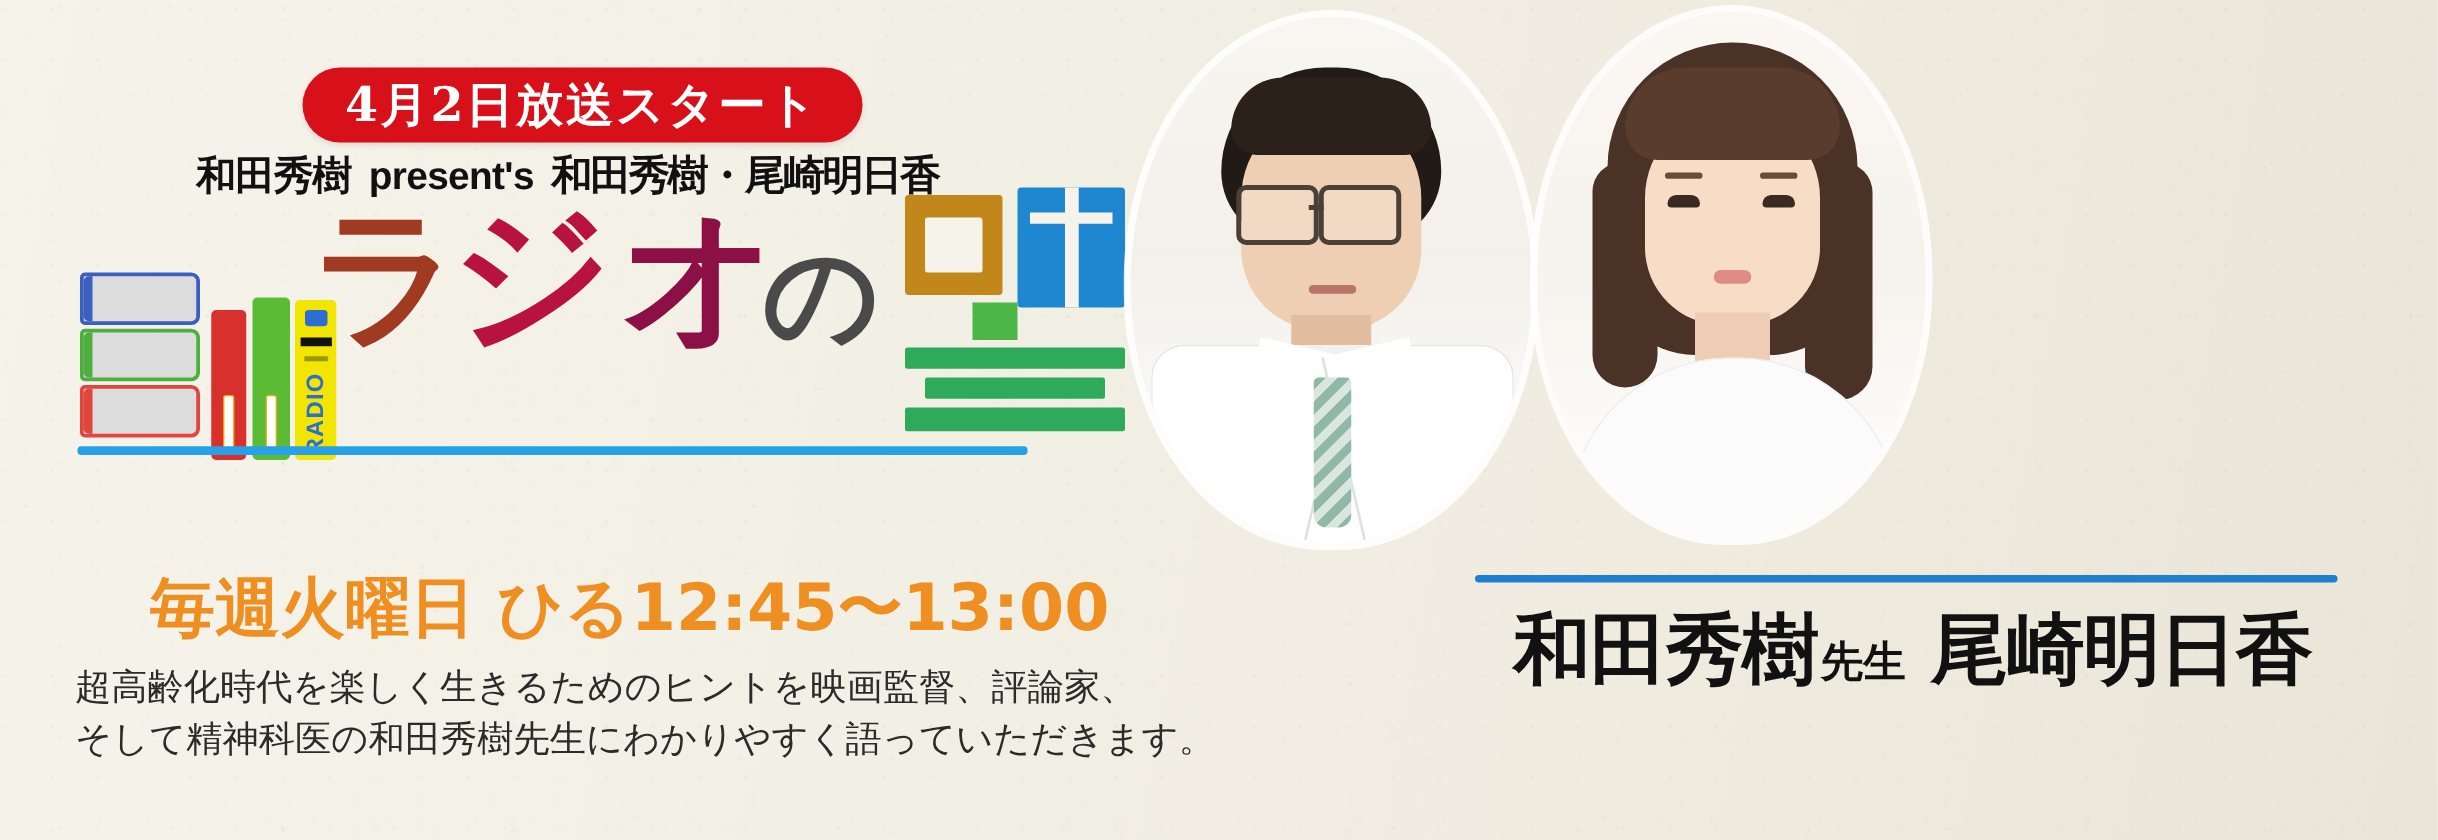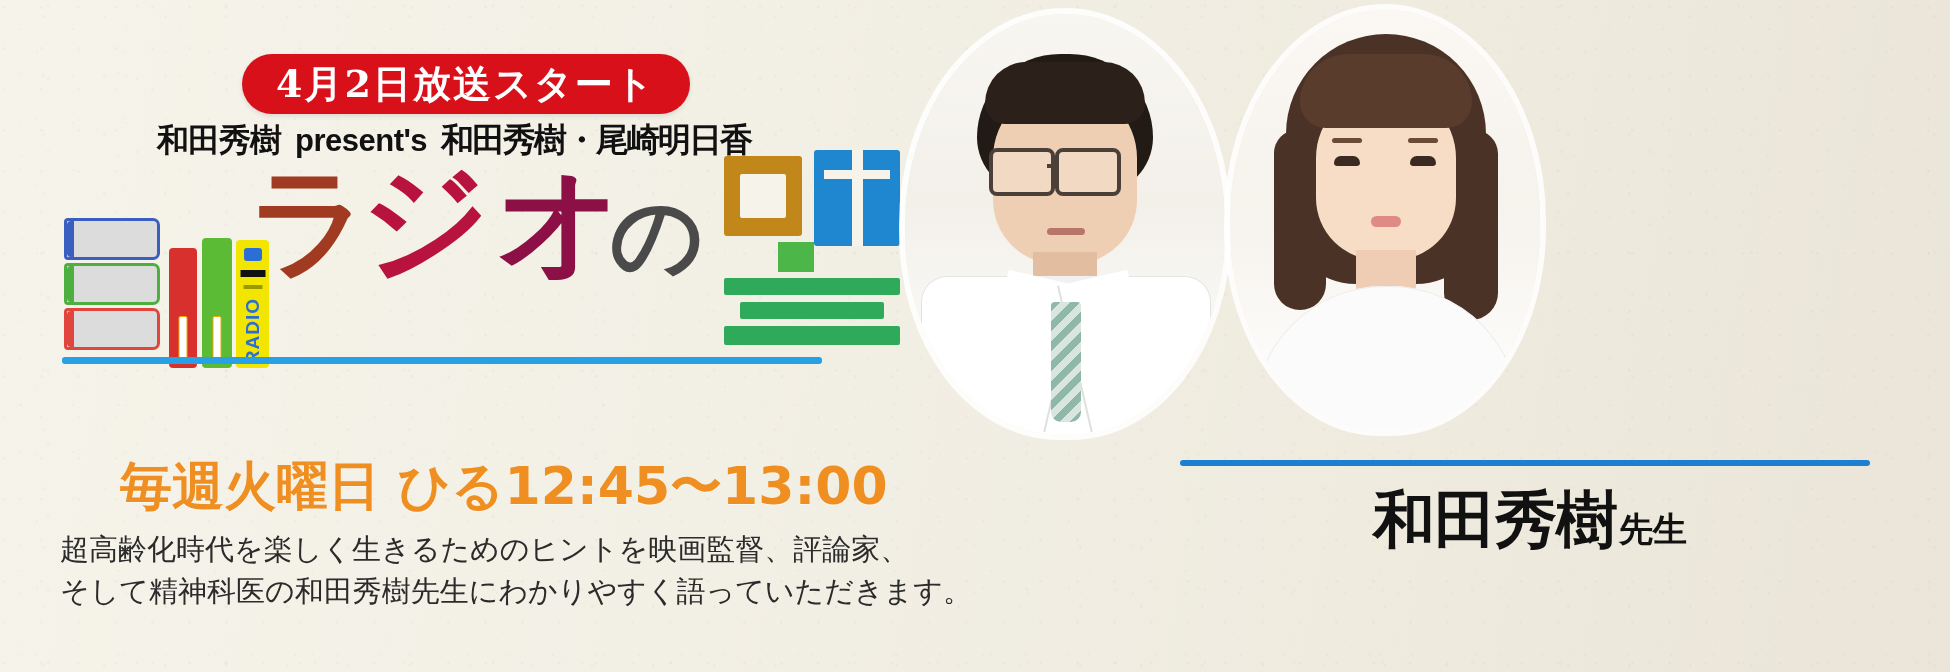--- a/index.html
+++ b/index.html
@@ -277,15 +277,16 @@
       <div class="w-neck"></div>
       <div class="w-top"></div>
     </div>
 
   </div>
 
   <div class="name-rule"></div>
   <div class="names">
     <span class="n1">和田秀樹</span>
     <span class="hon">先生</span>
+    <span class="n2">尾崎明日香</span>
   </div>
 
 </div>
 
 </body></html>

